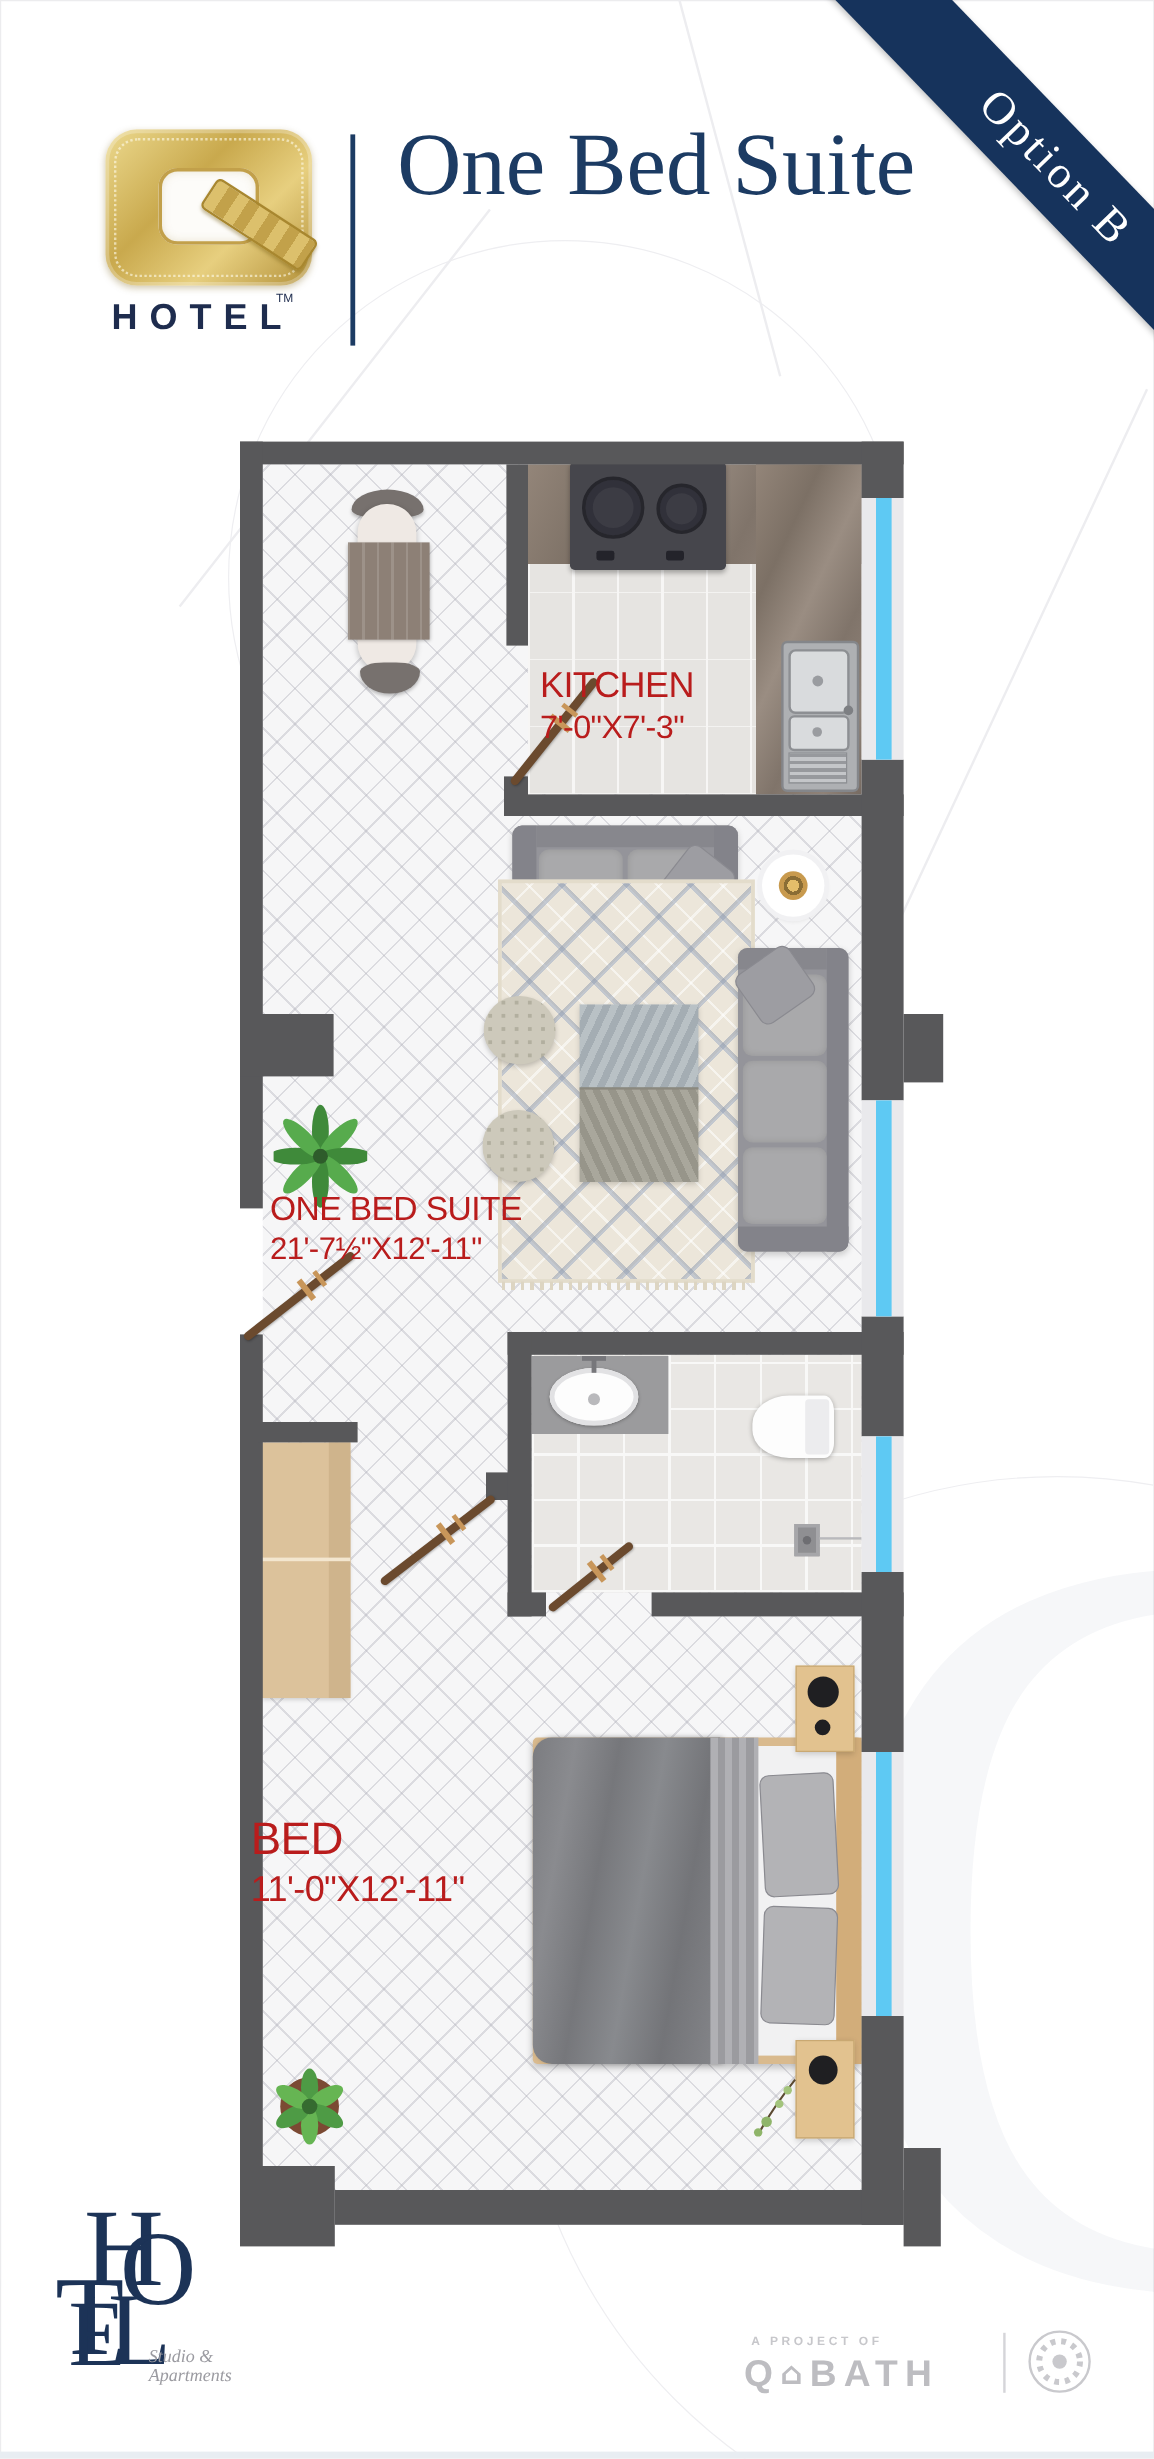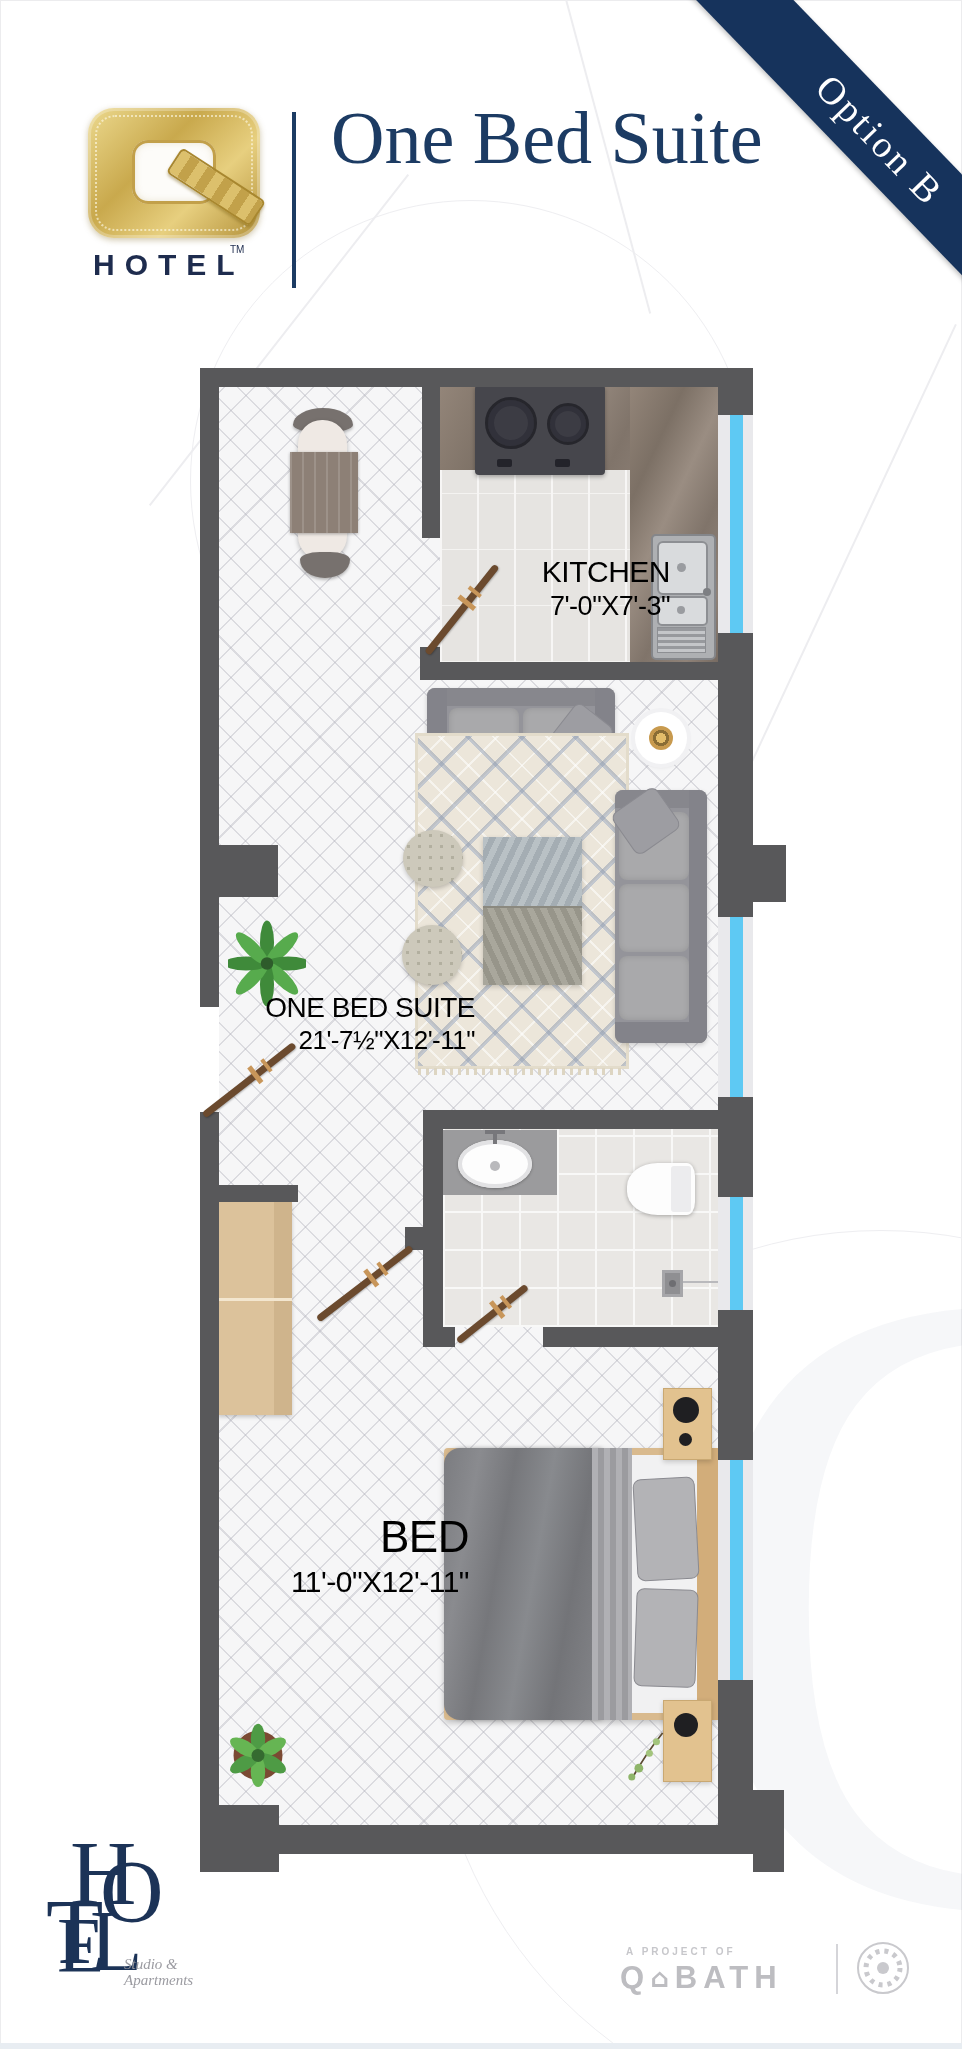--- a/index.html
+++ b/index.html
@@ -44,21 +44,21 @@
   .floor-kitchen{background-color:#e6e4e1;background-image:
      repeating-linear-gradient(90deg,#f7f6f5 0 2px,transparent 2px 37px),
      repeating-linear-gradient(0deg,rgba(255,255,255,.55) 0 1px,transparent 1px 56px);}
   .floor-bath{background-color:#e9e7e4;background-image:
      repeating-linear-gradient(90deg,#f8f8f7 0 2px,transparent 2px 38px),
      repeating-linear-gradient(0deg,#f8f8f7 0 2px,transparent 2px 38px);}
   .marble{background:linear-gradient(115deg,#938579 0%,#7c7065 25%,#9a8d82 45%,#80746a 65%,#8f8278 85%,#776b62 100%);}
   .door{height:7px;background:#6b4a2e;border-radius:4px;transform-origin:0 50%;box-shadow:0 1px 2px rgba(0,0,0,.3);}
   .door::before{content:"";position:absolute;left:55%;top:-7px;width:5px;height:20px;background:#c8965a;}
   .door::after{content:"";position:absolute;left:68%;top:-5px;width:4px;height:15px;background:#c8965a;}
-  .lbl{color:#000000;text-align:right;line-height:1.2;letter-spacing:-0.5px;}
+  .lbl{color:#b91c1c;text-align:left;line-height:1.2;letter-spacing:-0.5px;}
   .shadowed{box-shadow:0 2px 5px rgba(0,0,0,.18);}
   
   .sofa-base{background:#94949a;border-radius:8px;}
   .cushion{background:#a9a9ab;border-radius:8px;box-shadow:inset 0 0 6px rgba(0,0,0,.12);}
   .pillow{background:#9d9da2;border-radius:8px;border:1px solid #8a8a90;}
   .pouf{border-radius:50%;background-color:#cdc9bb;background-image:radial-gradient(circle 2px,#b2af9f 95%,transparent 100%);background-size:11px 11px;box-shadow:0 2px 4px rgba(0,0,0,.2);}
   .woodlight{background:#e2c28f;border:1px solid #c9a872;}
   .rug{background-color:#ece6da;background-image:
      repeating-linear-gradient(45deg,rgba(143,155,175,.5) 0 4px,transparent 4px 38px),
      repeating-linear-gradient(-45deg,rgba(143,155,175,.5) 0 4px,transparent 4px 38px),
@@ -271,21 +271,21 @@
 
     <div class="lbl" style="left:250px;top:186px;width:220px;">
       <div style="position:static;font-size:30px;">KITCHEN</div>
       <div style="position:static;font-size:27px;">7'-0"X7'-3"</div>
     </div>
     <div class="lbl" style="left:25px;top:623px;width:250px;">
       <div style="position:static;font-size:28px;">ONE BED SUITE</div>
       <div style="position:static;font-size:26px;">21'-7½"X12'-11"</div>
     </div>
     <div class="lbl" style="left:9px;top:1143px;width:260px;">
-      <div style="position:static;font-size:44px;">BED</div>
+      <div style="position:static;font-size:38px;">BED</div>
       <div style="position:static;font-size:30px;">11'-0"X12'-11"</div>
     </div>
   </div>
 
   <div class="ftr flet" style="left:70px;top:1827px;font-size:92px;">H</div>
   <div class="ftr flet" style="left:100px;top:1848px;font-size:88px;">O</div>
   <div class="ftr flet" style="left:46px;top:1884px;font-size:94px;">T</div>
   <div class="ftr flet" style="left:57px;top:1906px;font-size:78px;">E</div>
   <div class="ftr flet" style="left:90px;top:1898px;font-size:86px;">L</div>
   <div class="ftr ftag" style="left:124px;top:1956px;font-style:italic;">

